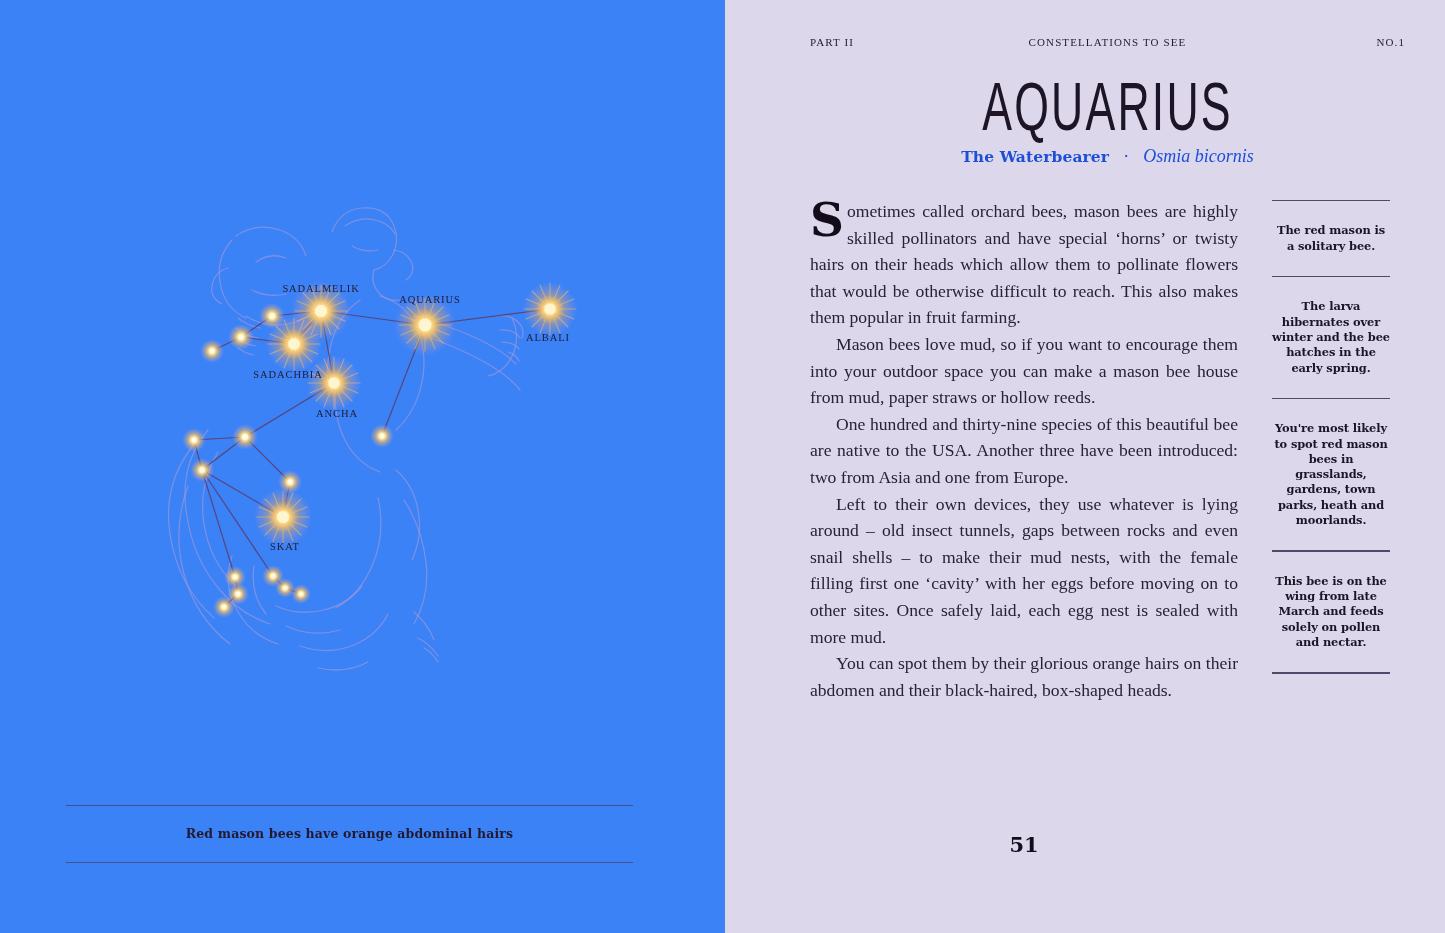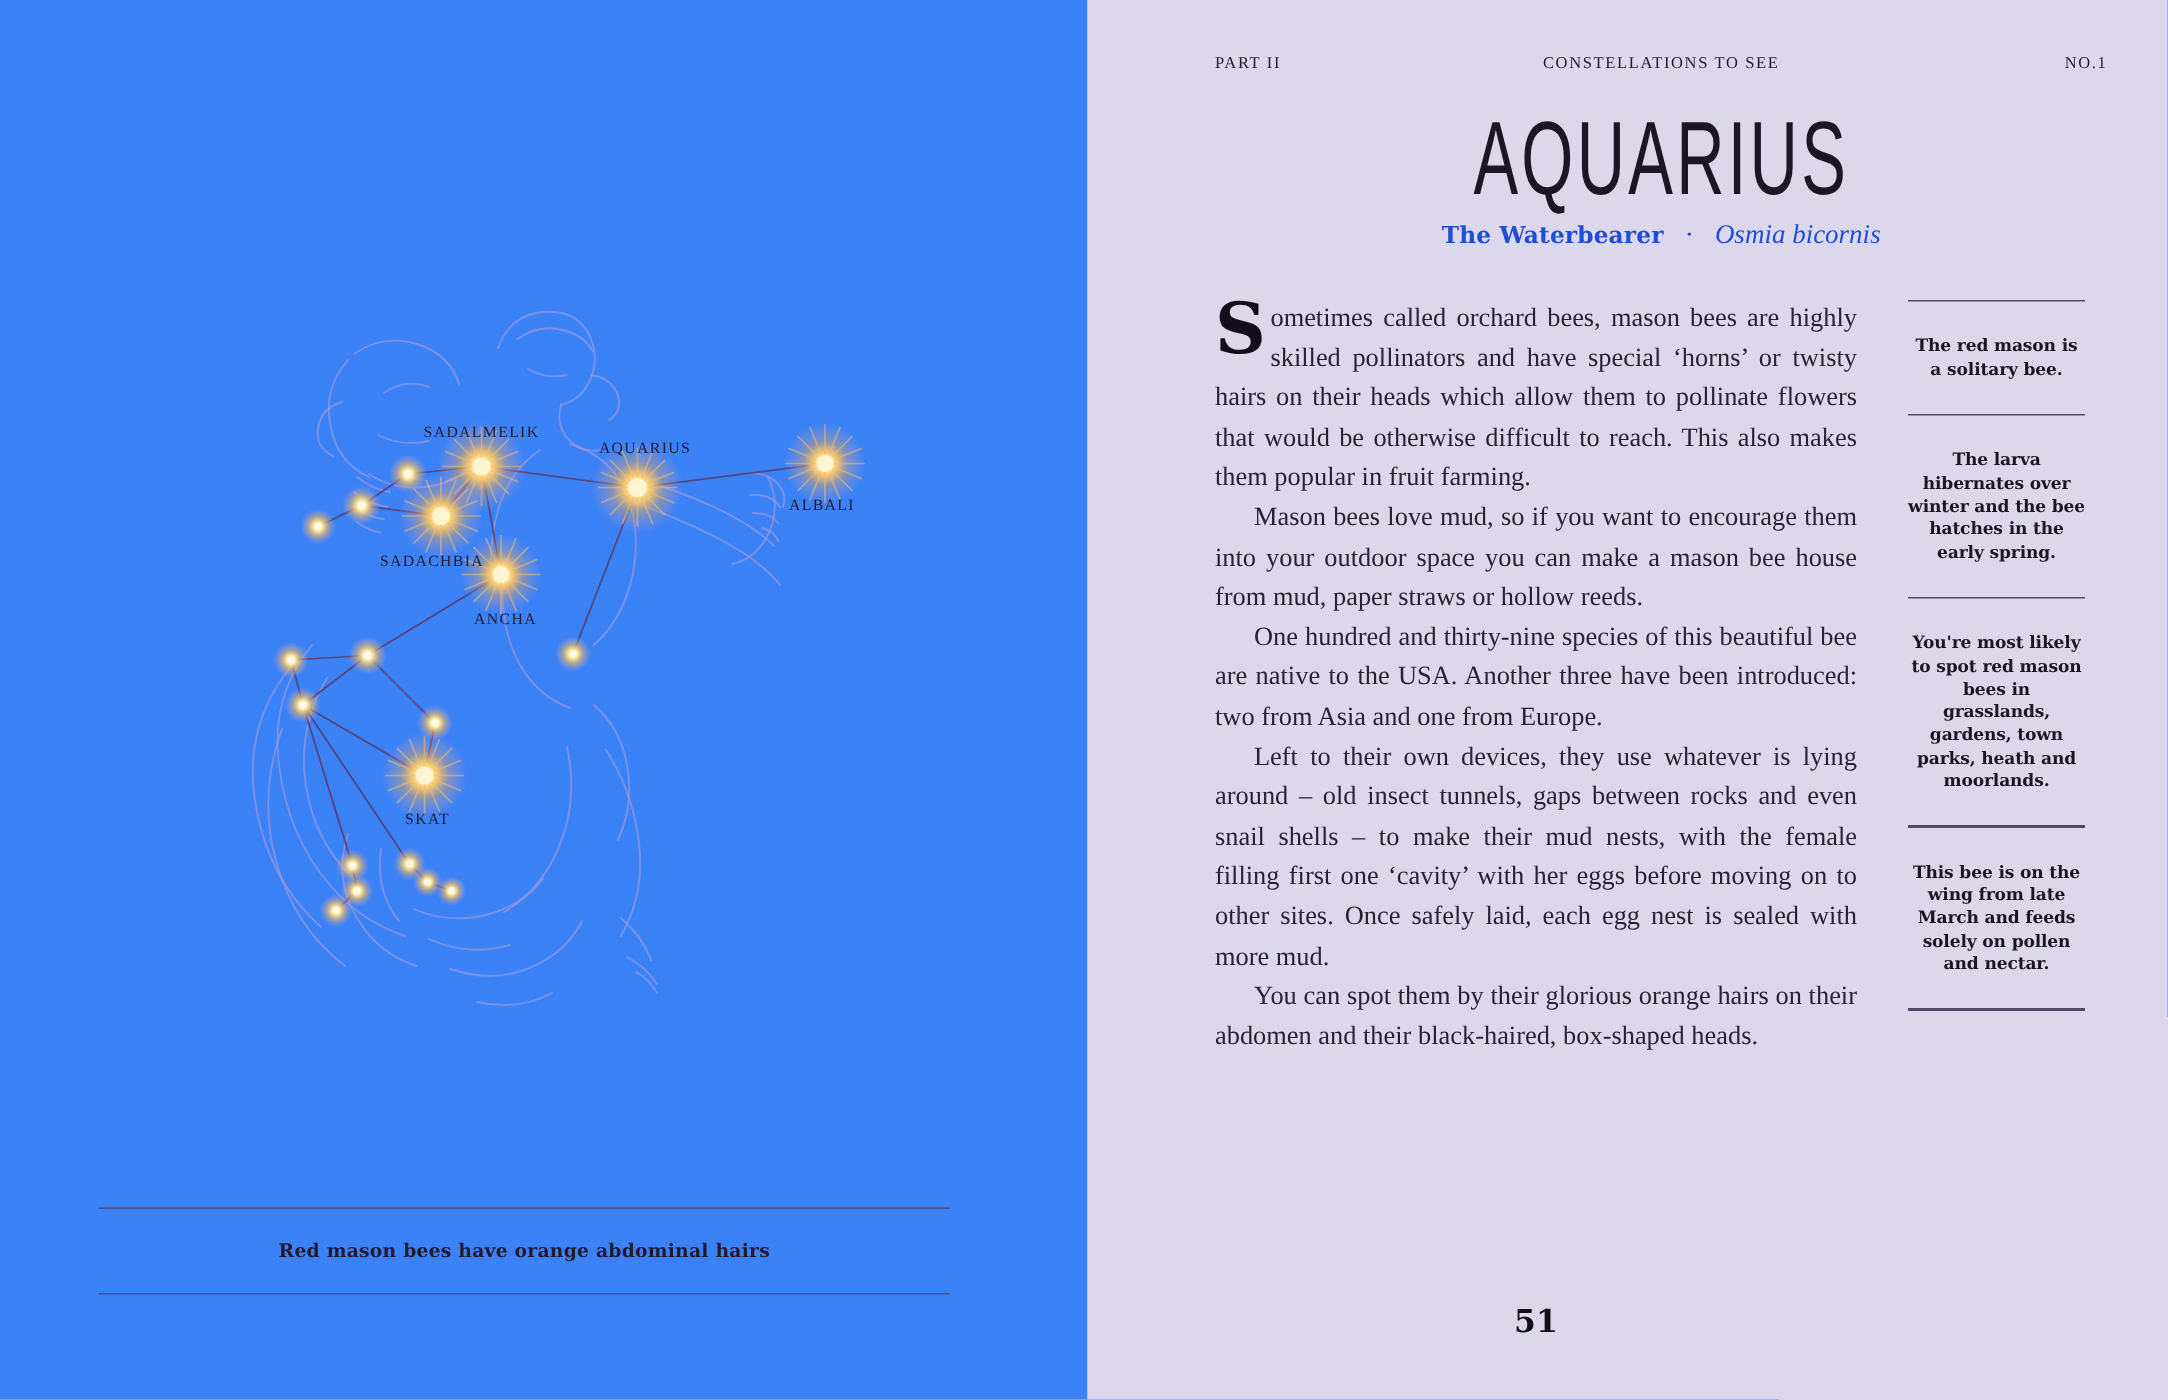--- a/index.html
+++ b/index.html
@@ -135,21 +135,21 @@
     font-size:11.4px;
     line-height:15.3px;
     color:#1d1526;
     padding:22px 0 22px;
     letter-spacing:-.1px;
   }
 
   .folio{
     position:absolute;
     left:0;width:428px;
-    top:868px;
+    top:832px;
     text-align:center;
     font-family:"DejaVu Serif", serif;
     font-weight:700;
     font-size:21px;
     color:#120c1b;
   }
 </style>
 </head>
 <body>
 

